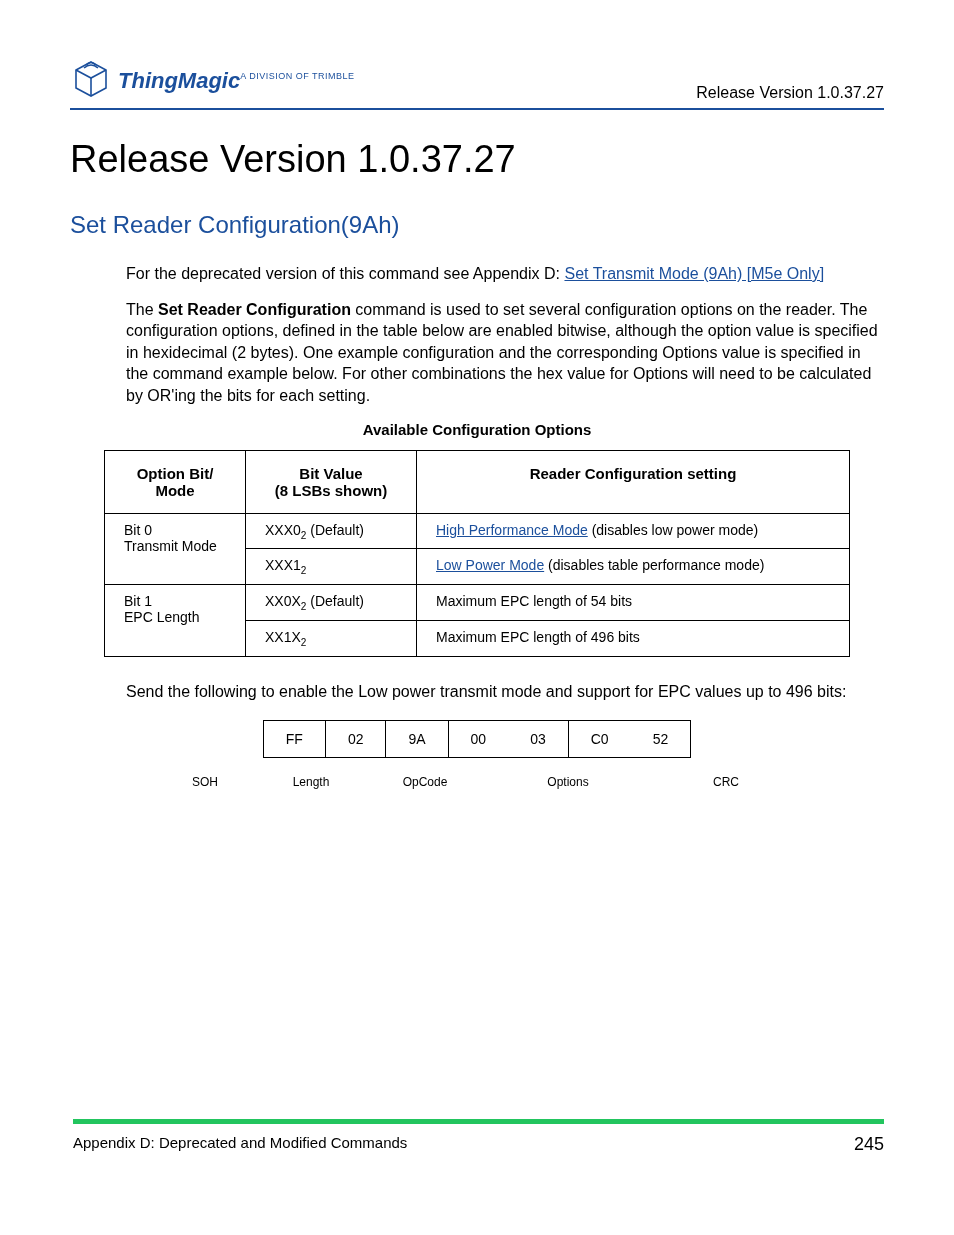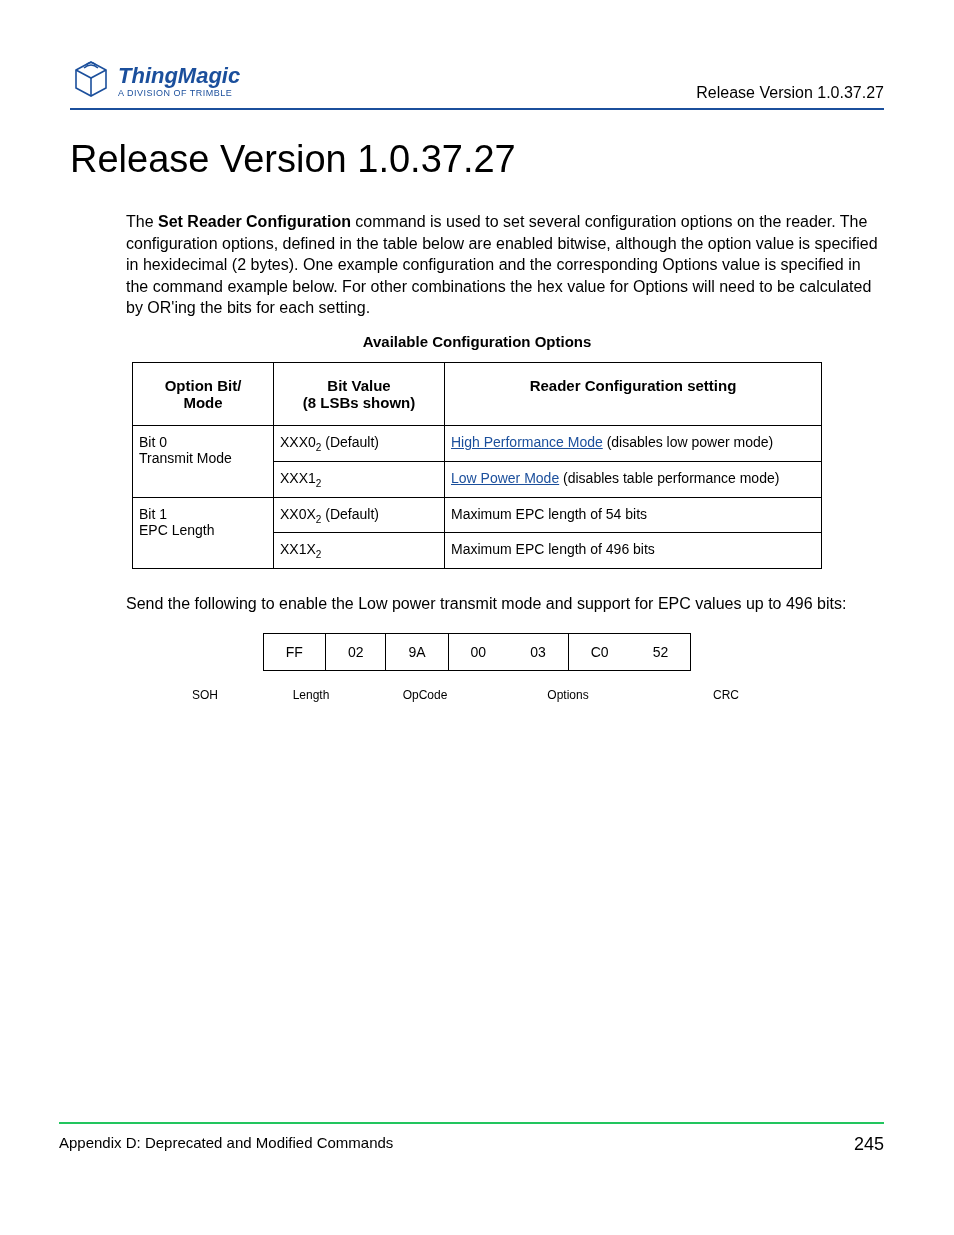--- a/index.html
+++ b/index.html
@@ -27,21 +27,21 @@
     padding-bottom: 6px;
     margin-bottom: 28px;
   }
   .logo {
     display: flex;
     align-items: center;
     gap: 6px;
   }
   .logo-text {
     display: flex;
-    flex-direction: column;
+    flex-direction: row;
     line-height: 1;
   }
   .brand {
     color: #1b4f9c;
     font-style: italic;
     font-weight: bold;
     font-size: 22px;
   }
   .division {
     color: #1b4f9c;
@@ -77,26 +77,26 @@
   }
   .table-caption {
     text-align: center;
     font-weight: bold;
     font-size: 15px;
     margin: 2px 0 12px 0;
   }
   table.opts {
     border-collapse: collapse;
     margin: 0 auto;
-    width: 690px;
+    width: 746px;
     font-size: 14px;
   }
   table.opts th, table.opts td {
     border: 1px solid #000;
-    padding: 8px 6px;
+    padding: 8px 19px;
     text-align: left;
     vertical-align: top;
   }
   table.opts th {
     font-weight: bold;
     text-align: center;
     font-size: 15px;
     padding: 14px 10px;
   }
   .sub {
@@ -119,23 +119,23 @@
     font-size: 12px;
     text-align: center;
   }
   .cmd-labels td {
     padding: 2px 18px;
     border: none;
   }
   .footer {
     position: absolute;
     bottom: 80px;
-    left: 59px;
+    left: 73px;
     right: 70px;
-    border-top: 2px solid #22c55e;
+    border-top: 5px solid #22c55e;
     padding-top: 10px;
     display: flex;
     justify-content: space-between;
     font-size: 15px;
   }
   .footer .pnum { font-size: 18px; }
 </style>
 </head>
 <body>
 
@@ -154,21 +154,25 @@
       <div class="logo-text">
         <span class="brand">ThingMagic</span>
         <span class="division">A DIVISION OF TRIMBLE</span>
       </div>
     </div>
     <div class="hdr-right">Release Version 1.0.37.27</div>
   </div>
 
   <h1 class="page-title">Release Version 1.0.37.27</h1>
 
-
+  <h2 class="section-title">Set Reader Configuration(9Ah)</h2>
+
+  <p class="body-text">
+    <span>For the deprecated version of this command see Appendix D: </span><a href="#" class="link">Set Transmit Mode (9Ah) [M5e Only]</a>
+  </p>
 
   <p class="body-text">
     <span>The </span><b>Set Reader Configuration</b><span> command is used to set several configuration options on the reader. The configuration options, defined in the table below are enabled bitwise, although the option value is specified in hexidecimal (2 bytes). One example configuration and the corresponding Options value is specified in the command example below. For other combinations the hex value for Options will need to be calculated by OR'ing the bits for each setting.</span>
   </p>
 
   <div class="table-caption">Available Configuration Options</div>
 
   <table class="opts">
     <tbody>
         <tr>

